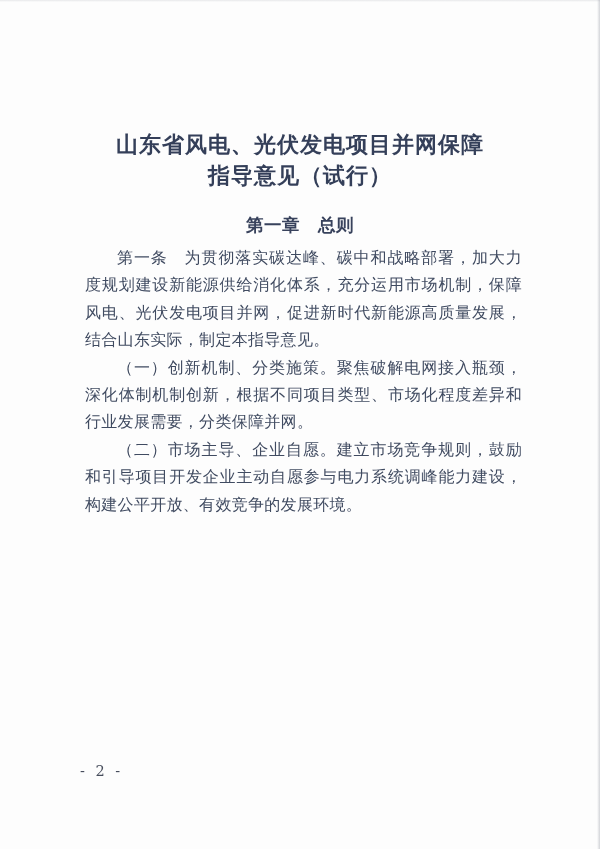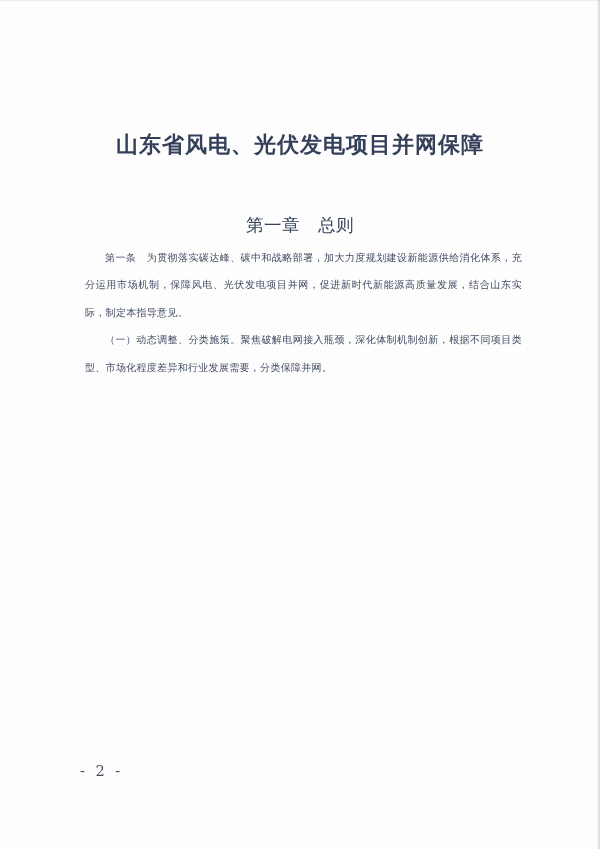--- a/index.html
+++ b/index.html
@@ -44,32 +44,32 @@
     line-height: 31px;
     letter-spacing: 1px;
   }
   .chapter-heading {
     position: absolute;
     top: 213px;
     left: 0;
     width: 100%;
     text-align: center;
     color: #38425c;
-    font-weight: normal;
+    font-weight: bold;
     font-size: 17.5px;
     line-height: 24px;
     letter-spacing: 0.5px;
   }
   .body-text {
     position: absolute;
     top: 244px;
     left: 85px;
     width: 437px;
     color: #404b61;
-    font-size: 10px;
+    font-size: 16px;
     line-height: 27.4px;
     text-align: justify;
   }
   .body-text p {
     margin: 0;
     padding: 0;
     text-indent: 2em;
     letter-spacing: 0.3px;
   }
   .page-number {
@@ -82,27 +82,29 @@
     font-family: "DejaVu Serif", serif;
   }
 </style>
 </head>
 <body>
 
 <div class="paper">
 
   <div class="title-block">
     <div>山东省风电、光伏发电项目并网保障</div>
+    <div>指导意见（试行）</div>
   </div>
 
   <div class="chapter-heading">第一章　总则</div>
 
   <div class="body-text">
     <p>第一条　为贯彻落实碳达峰、碳中和战略部署，加大力度规划建设新能源供给消化体系，充分运用市场机制，保障风电、光伏发电项目并网，促进新时代新能源高质量发展，结合山东实际，制定本指导意见。</p>
-    <p>（一）动态调整、分类施策。聚焦破解电网接入瓶颈，深化体制机制创新，根据不同项目类型、市场化程度差异和行业发展需要，分类保障并网。</p>
+    <p>（一）创新机制、分类施策。聚焦破解电网接入瓶颈，深化体制机制创新，根据不同项目类型、市场化程度差异和行业发展需要，分类保障并网。</p>
+    <p>（二）市场主导、企业自愿。建立市场竞争规则，鼓励和引导项目开发企业主动自愿参与电力系统调峰能力建设，构建公平开放、有效竞争的发展环境。</p>
   </div>
 
   <div class="page-number">- 2 -</div>
 
   <div class="scan-edge-right"></div>
   <div class="scan-edge-top"></div>
 
 </div>
 
 </body></html>

